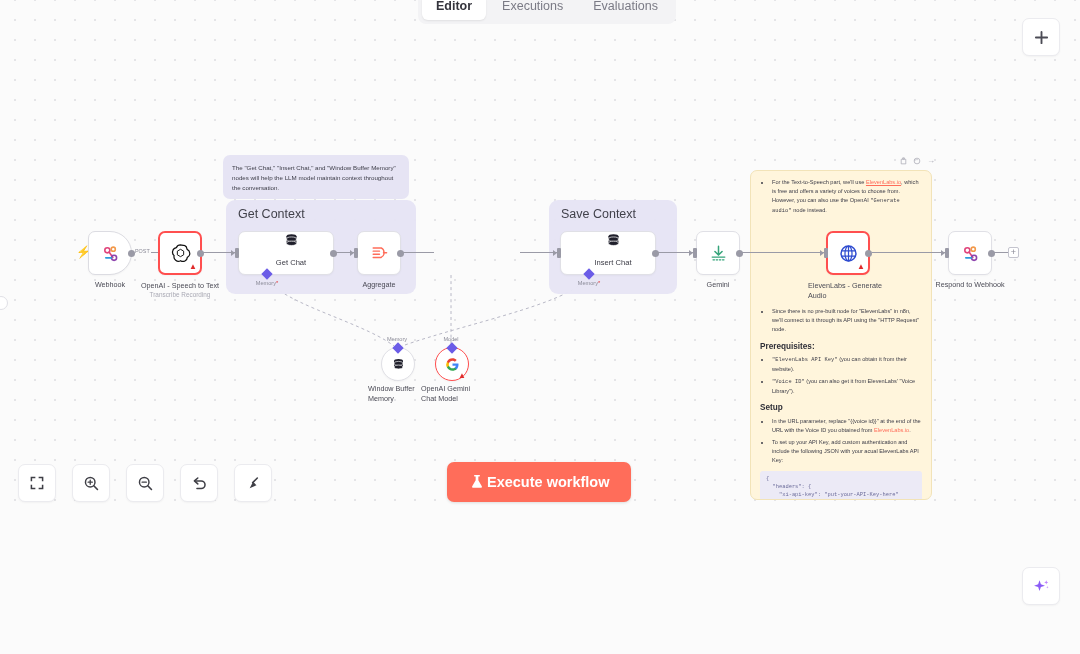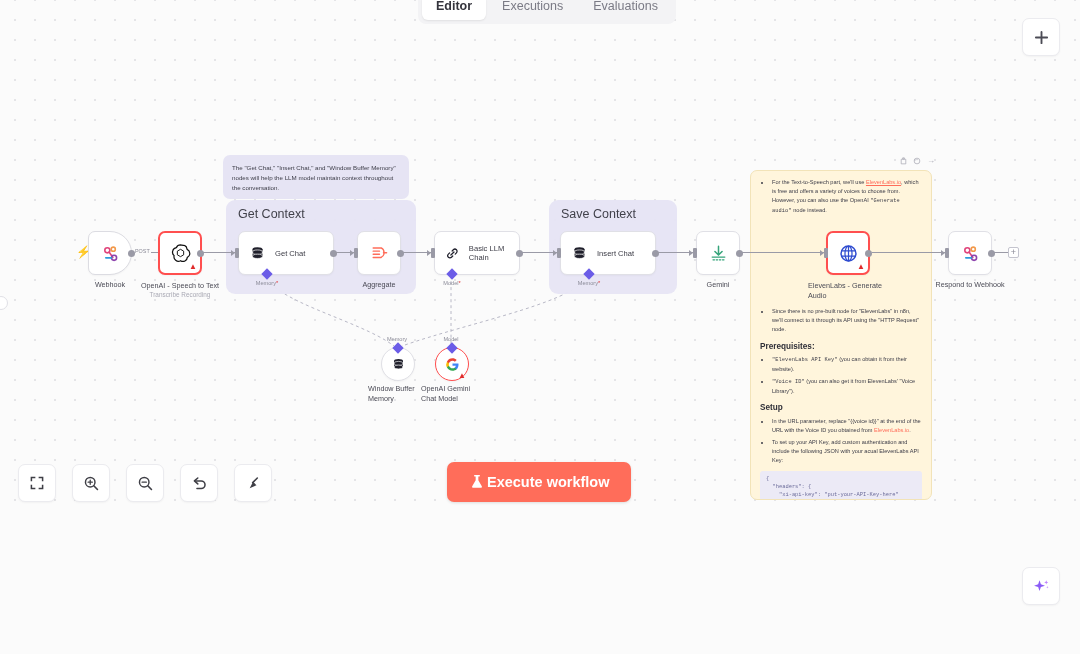--- a/index.html
+++ b/index.html
@@ -108,21 +108,21 @@
     font-family: "Liberation Mono", monospace; font-size: 5.4px; line-height: 1.5;
     white-space: pre;
   }
 
   
   .node {
     position: absolute; background: #fff; border: 1px solid #e0e0e6;
     border-radius: 7px; display: flex; align-items: center;
     box-shadow: 0 1px 2px rgba(0,0,0,.035);
   }
-  .node.wide { width: 96px; height: 44px; padding-left: 10px; gap: 9px; }
+  .node.wide { width: 96px; height: 44px; padding-left: 10px; gap: 9px; flex-direction: column; }
   .node.sq   { width: 44px; height: 44px; justify-content: center; }
   .node.err  { border: 2px solid #ff4f4f; }
   .node.trigger-shape { border-radius: 7px 22px 22px 7px; border: 1px solid #dcdce2; }
   .node-title { font-size: 7.6px; color: #3a3a44; }
   .node-caption {
     position: absolute; top: 48px; left: 50%; transform: translateX(-50%);
     font-size: 7.2px; color: #4a4a55; text-align: left; white-space: nowrap;
     line-height: 1.35;
   }
   .node-caption.two { white-space: normal; width: 80px; }
@@ -316,32 +316,20 @@
     <svg width="19" height="19" viewBox="0 0 24 24">
       <path d="M4 5 H14 M4 9 H12 M4 13 H12 M4 17 H14" stroke="#ff6d5a" stroke-width="1.7" stroke-linecap="round"></path>
       <path d="M14 5 C19 7 19 15 14 17" stroke="#ff6d5a" stroke-width="1.7" fill="none"></path>
       <path d="M17 11 H21" stroke="#ff6d5a" stroke-width="1.7" stroke-linecap="round"></path>
     </svg>
     <span class="port-in"></span>
     <span class="port out"></span>
     <span class="node-caption">Aggregate</span>
   </div>
 
-  <div class="node wide" style="left:434px; top:231px; width:86px;">
-    <svg width="17" height="17" viewBox="0 0 24 24">
-      <path d="M9.5 14.5 L14.5 9.5" stroke="#1f1f2b" stroke-width="2" stroke-linecap="round"></path>
-      <path d="M7.5 11 L5.5 13 a3.5 3.5 0 0 0 5 5 l2-2" stroke="#1f1f2b" stroke-width="2" fill="none" stroke-linecap="round"></path>
-      <path d="M16.5 13 L18.5 11 a3.5 3.5 0 0 0 -5 -5 l-2 2" stroke="#1f1f2b" stroke-width="2" fill="none" stroke-linecap="round"></path>
-    </svg>
-    <span class="node-title">Basic LLM Chain</span>
-    <span class="port-in"></span>
-    <span class="port out"></span>
-    <span class="diamond" style="left:17px;"></span>
-    <span class="port-label" style="left:17px; top:48px;"><span>Model</span><span class="req">*</span></span>
-  </div>
 
   <div class="node wide" style="left:560px; top:231px;">
     <svg width="17" height="17" viewBox="0 0 24 24">
       <ellipse cx="12" cy="6" rx="7" ry="3" fill="#1f1f2b"></ellipse>
       <rect x="5" y="6" width="14" height="4" fill="#1f1f2b"></rect>
       <ellipse cx="12" cy="10" rx="7" ry="3" fill="#1f1f2b" stroke="#fff" stroke-width="1"></ellipse>
       <rect x="5" y="12" width="14" height="4" fill="#1f1f2b"></rect>
       <ellipse cx="12" cy="16" rx="7" ry="3" fill="#1f1f2b" stroke="#fff" stroke-width="1"></ellipse>
     </svg>
     <span class="node-title">Insert Chat</span>

